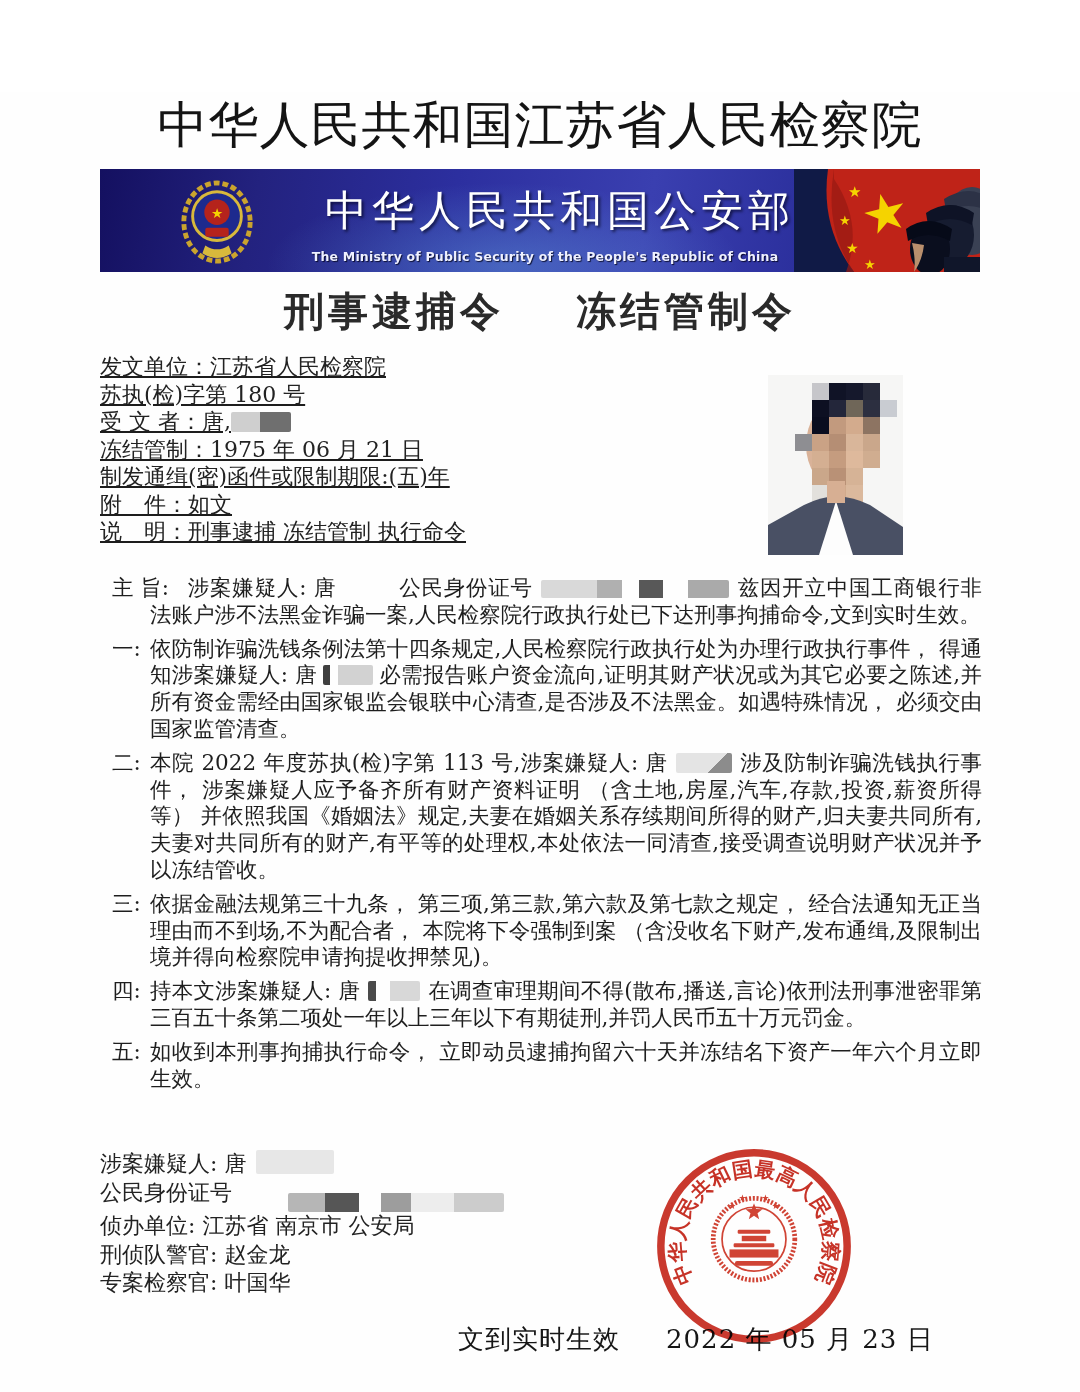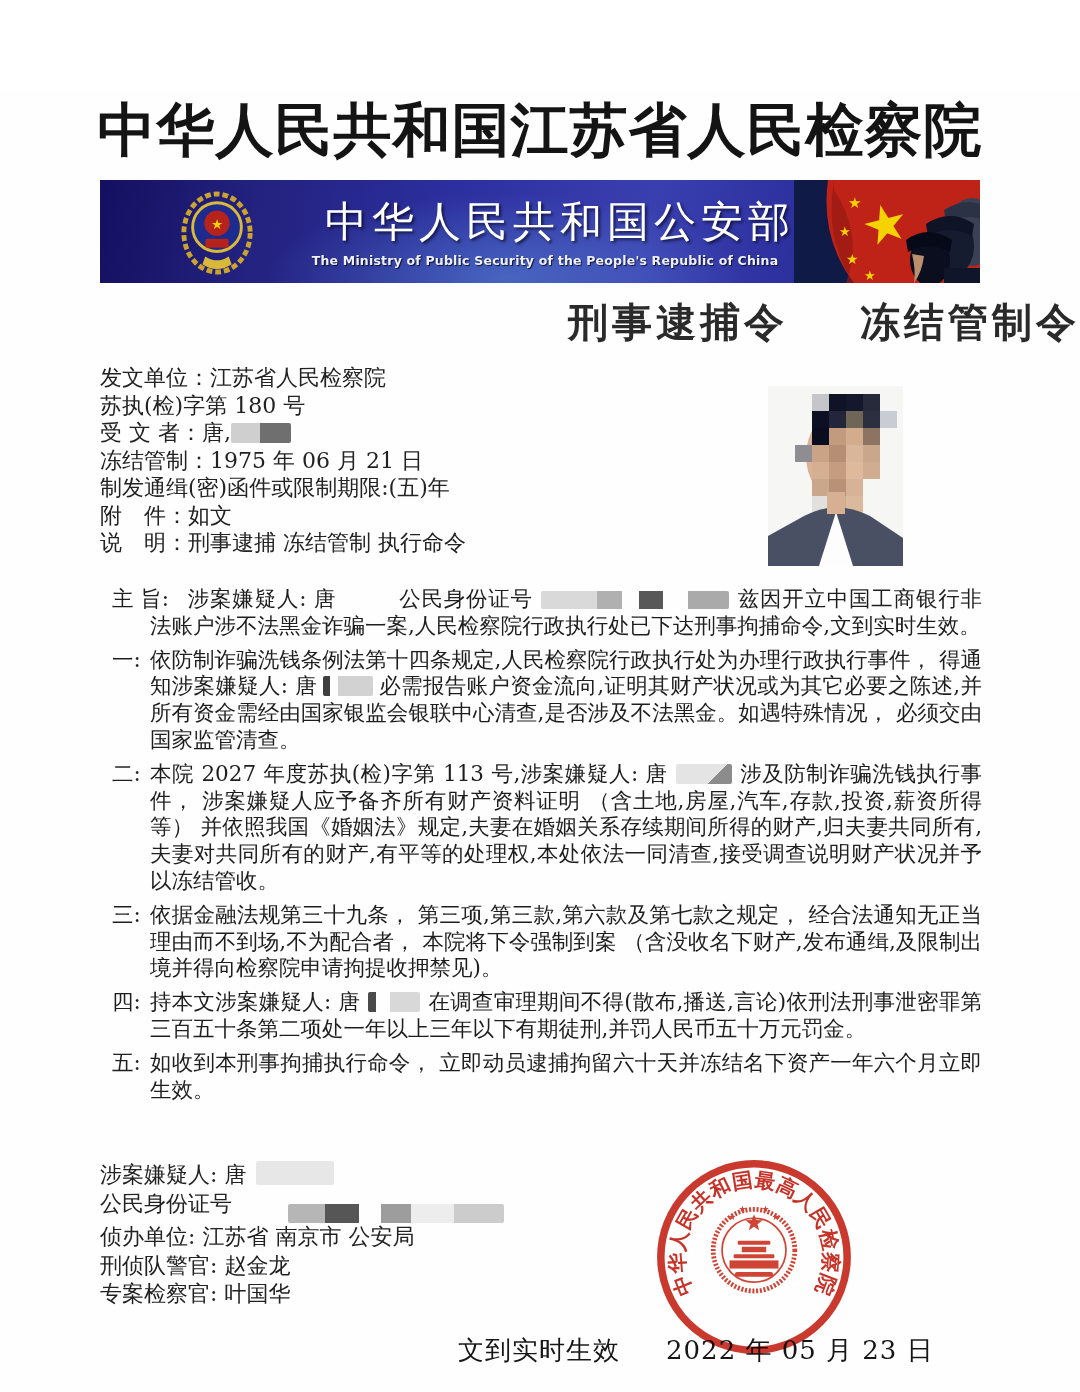--- a/index.html
+++ b/index.html
@@ -4,52 +4,52 @@
 <style>
   html,body{margin:0;padding:0;}
   body{
     width:1080px;height:1392px;background:#ffffff;
     font-family:"DejaVu Serif","Liberation Serif",serif;
     color:#1d1d1d;position:relative;overflow:hidden;
   }
   .page{position:relative;width:1080px;height:1392px;background:#fefefe;}
   
   .org-title{
-    margin:92px 0 0 0;text-align:center;font-size:58px;font-weight:700;
+    margin:92px 0 0 0;text-align:center;font-size:50px;font-weight:400;
     letter-spacing:1px;color:#141414;
   }
   
   .banner{
     position:relative;width:880px;height:103px;margin:10px auto 0 auto;
     background:
       radial-gradient(ellipse 340px 120px at 46% 95%, rgba(110,180,235,.38), rgba(110,180,235,0) 70%),
       linear-gradient(100deg,#141060 0%,#23227f 18%,#2c2f9f 40%,#3a3fb0 62%,#272b97 85%,#1c1d77 100%);
     overflow:hidden;
   }
   .banner-badge{position:absolute;left:78px;top:8px;width:78px;height:90px;}
   .banner-center{position:absolute;left:195px;top:14px;width:500px;text-align:center;}
   .banner-title{
     font-family:"DejaVu Sans","Liberation Sans",sans-serif;
     font-size:42px;font-weight:400;color:#ffffff;letter-spacing:5px;
     text-shadow:2px 2px 3px rgba(0,0,20,.65);white-space:nowrap;text-align:right;
   }
   .banner-en{
-    margin-top:3px;font-family:"DejaVu Sans","Liberation Sans",sans-serif;
+    margin-top:10px;font-family:"DejaVu Sans","Liberation Sans",sans-serif;
     font-size:12.5px;font-weight:700;color:#eef0ff;letter-spacing:.2px;
     text-shadow:1px 1px 1px rgba(0,0,20,.8);white-space:nowrap;
   }
   .banner-right{position:absolute;right:0;top:0;width:186px;height:103px;}
   
   .doc-title{
-    margin-top:12px;text-align:right;font-size:40px;font-weight:600;
+    margin-top:12px;text-align:center;font-size:40px;font-weight:600;
     letter-spacing:4px;color:#2a2a2a;
   }
   .doc-title .gap-wide{display:inline-block;width:72px;}
   
-  .info-section{position:relative;margin:14px 16px 0 100px;height:212px;}
+  .info-section{position:relative;margin:14px 16px 0 100px;height:212px;text-decoration:underline;}
   .info-line{font-size:22px;line-height:27.5px;white-space:nowrap;color:#222;}
   .photo{position:absolute;left:668px;top:22px;width:135px;height:180px;}
   
   .body-text{margin:10px 98px 0 100px;font-size:21.5px;line-height:26.8px;color:#1e1e1e;}
   .para{position:relative;padding-left:38px;margin:0 0 7px 12px;text-align:justify;}
   .plabel{position:absolute;left:0;top:0;}
   .spacer-label{display:inline-block;width:37px;}
   .gap-name{display:inline-block;width:62px;}
   
   .blur{display:inline-block;height:20px;vertical-align:-3px;border-radius:2px;}
@@ -184,21 +184,21 @@
 
     <div class="para">
       <span class="plabel">主 旨:</span><span class="spacer-label"></span><span>涉案嫌疑人: 唐</span><span class="gap-name"></span><span>公民身份证号</span><span class="blur blur-id"></span><span>兹因开立中国工商银行非法账户涉不法黑金诈骗一案,人民检察院行政执行处已下达刑事拘捕命令,文到实时生效。</span>
     </div>
 
     <div class="para">
       <span class="plabel">一:</span><span>依防制诈骗洗钱条例法第十四条规定,人民检察院行政执行处为办理行政执行事件， 得通知涉案嫌疑人: 唐</span><span class="blur blur-c1"></span><span>必需报告账户资金流向,证明其财产状况或为其它必要之陈述,并所有资金需经由国家银监会银联中心清查,是否涉及不法黑金。如遇特殊情况， 必须交由国家监管清查。</span>
     </div>
 
     <div class="para">
-      <span class="plabel">二:</span><span>本院 2027 年度苏执(检)字第 113 号,涉案嫌疑人: 唐</span><span class="blur blur-c2"></span><span>涉及防制诈骗洗钱执行事件， 涉案嫌疑人应予备齐所有财产资料证明 （含土地,房屋,汽车,存款,投资,薪资所得等） 并依照我国《婚姻法》规定,夫妻在婚姻关系存续期间所得的财产,归夫妻共同所有,夫妻对共同所有的财产,有平等的处理权,本处依法一同清查,接受调查说明财产状况并予以冻结管收。</span>
+      <span class="plabel">二:</span><span>本院 2022 年度苏执(检)字第 113 号,涉案嫌疑人: 唐</span><span class="blur blur-c2"></span><span>涉及防制诈骗洗钱执行事件， 涉案嫌疑人应予备齐所有财产资料证明 （含土地,房屋,汽车,存款,投资,薪资所得等） 并依照我国《婚姻法》规定,夫妻在婚姻关系存续期间所得的财产,归夫妻共同所有,夫妻对共同所有的财产,有平等的处理权,本处依法一同清查,接受调查说明财产状况并予以冻结管收。</span>
     </div>
 
     <div class="para">
       <span class="plabel">三:</span><span>依据金融法规第三十九条， 第三项,第三款,第六款及第七款之规定， 经合法通知无正当理由而不到场,不为配合者， 本院将下令强制到案 （含没收名下财产,发布通缉,及限制出境并得向检察院申请拘提收押禁见)。</span>
     </div>
 
     <div class="para">
       <span class="plabel">四:</span><span>持本文涉案嫌疑人: 唐</span><span class="blur blur-c4"></span><span>在调查审理期间不得(散布,播送,言论)依刑法刑事泄密罪第三百五十条第二项处一年以上三年以下有期徒刑,并罚人民币五十万元罚金。</span>
     </div>
 

